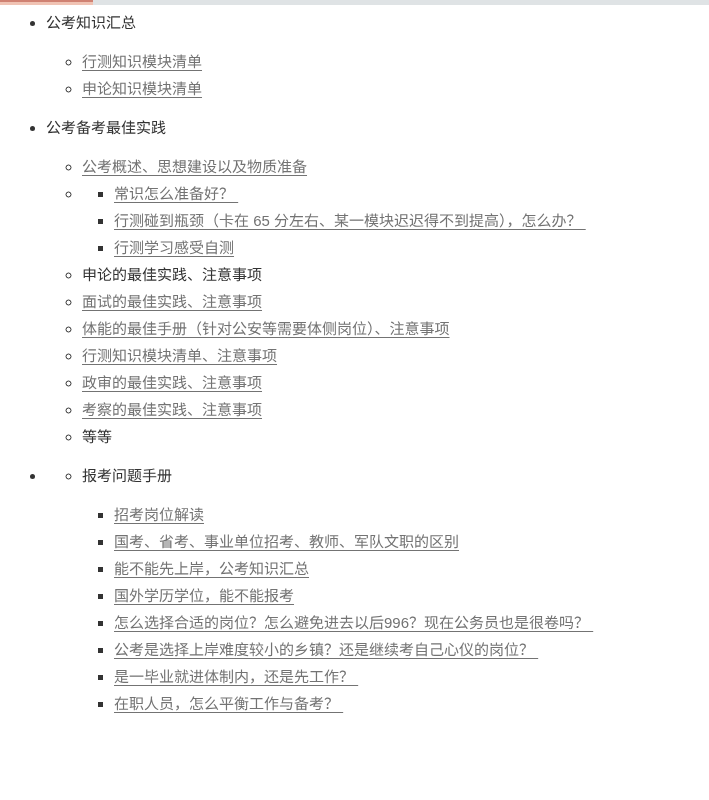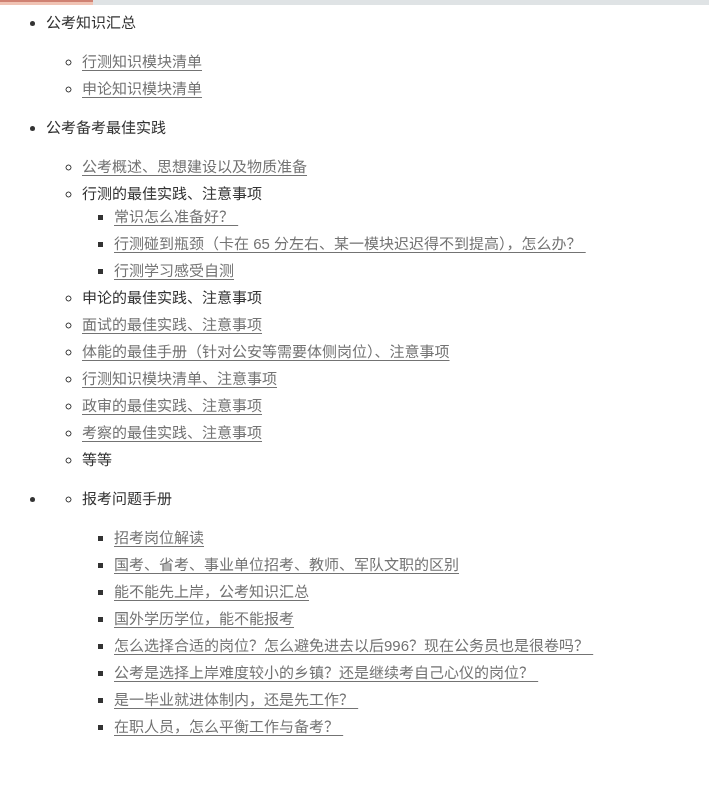--- a/index.html
+++ b/index.html
@@ -77,21 +77,21 @@
 </div>
 
 <nav class="toc" id="toc-root">
     <ul class="l1">
       <li><span class="txt">公考知识汇总</span><ul class="l2">
           <li><a class="lnk">行测知识模块清单</a></li>
           <li><a class="lnk">申论知识模块清单</a></li>
         </ul></li>
       <li><span class="txt">公考备考最佳实践</span><ul class="l2">
           <li><a class="lnk">公考概述、思想建设以及物质准备</a></li>
-          <li><span class="txt">行测的最佳实践、注意事项</span><ul class="l3 tight">
+          <li><ul class="l3 tight">
               <li><a class="lnk">常识怎么准备好？&nbsp;</a></li>
               <li><a class="lnk">行测碰到瓶颈（卡在 65 分左右、某一模块迟迟得不到提高），怎么办？&nbsp;</a></li>
               <li><a class="lnk">行测学习感受自测</a></li>
             </ul></li>
           <li><span class="txt">申论的最佳实践、注意事项</span></li>
           <li><a class="lnk">面试的最佳实践、注意事项</a></li>
           <li><a class="lnk">体能的最佳手册（针对公安等需要体侧岗位）、注意事项</a></li>
           <li><a class="lnk">行测知识模块清单、注意事项</a></li>
           <li><a class="lnk">政审的最佳实践、注意事项</a></li>
           <li><a class="lnk">考察的最佳实践、注意事项</a></li>

